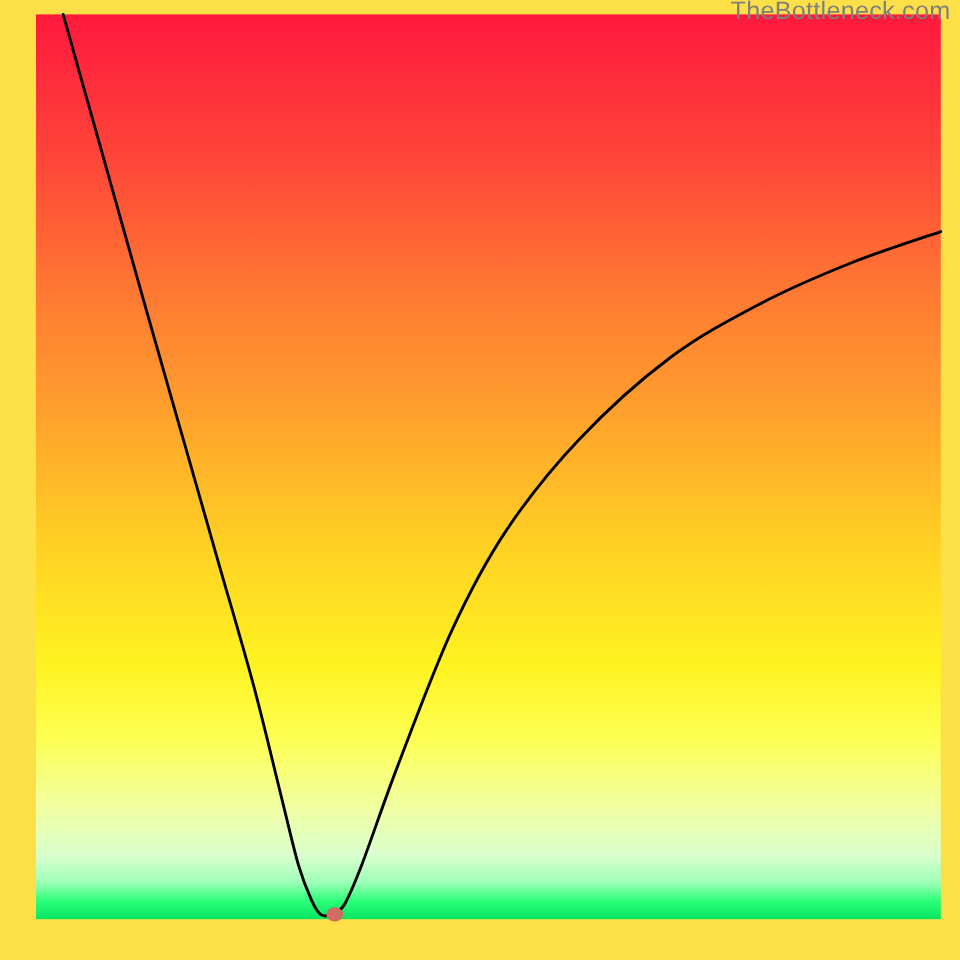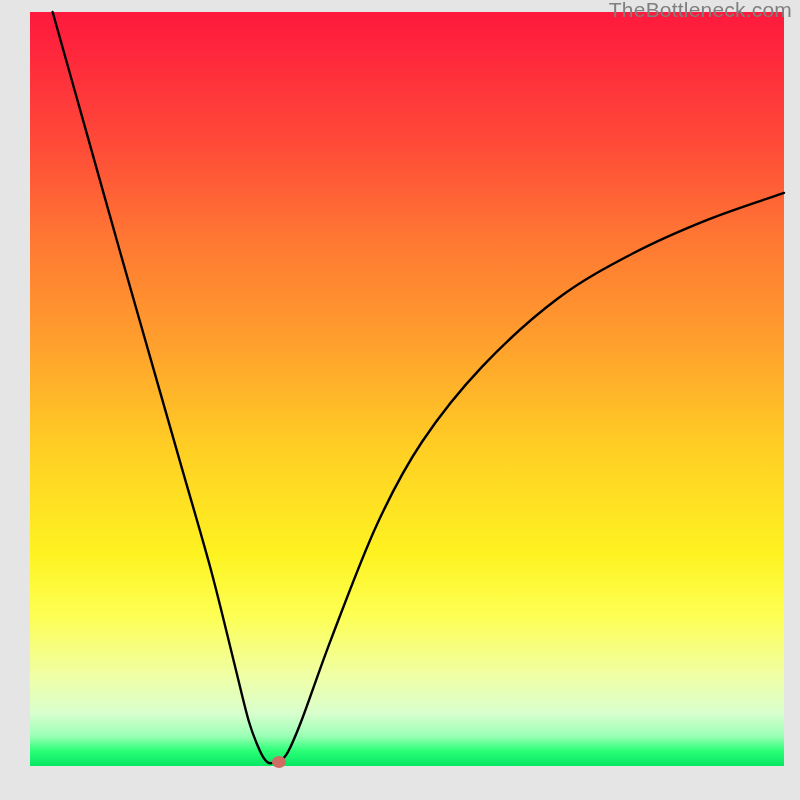--- a/index.html
+++ b/index.html
@@ -8,21 +8,21 @@
     width: 800px;
     height: 800px;
     background: #000;
     font-family: Arial, Helvetica, sans-serif;
     overflow: hidden;
   }
   .stage {
     position: relative;
     width: 800px;
     height: 800px;
-    background: #e5e5e5;
+    background: #fde047;
   }
   .plot {
     position: absolute;
     left: 30px;
     top: 12px;
     width: 754px;
     height: 754px;
   }
   .gradient-bg {
     position: absolute;

